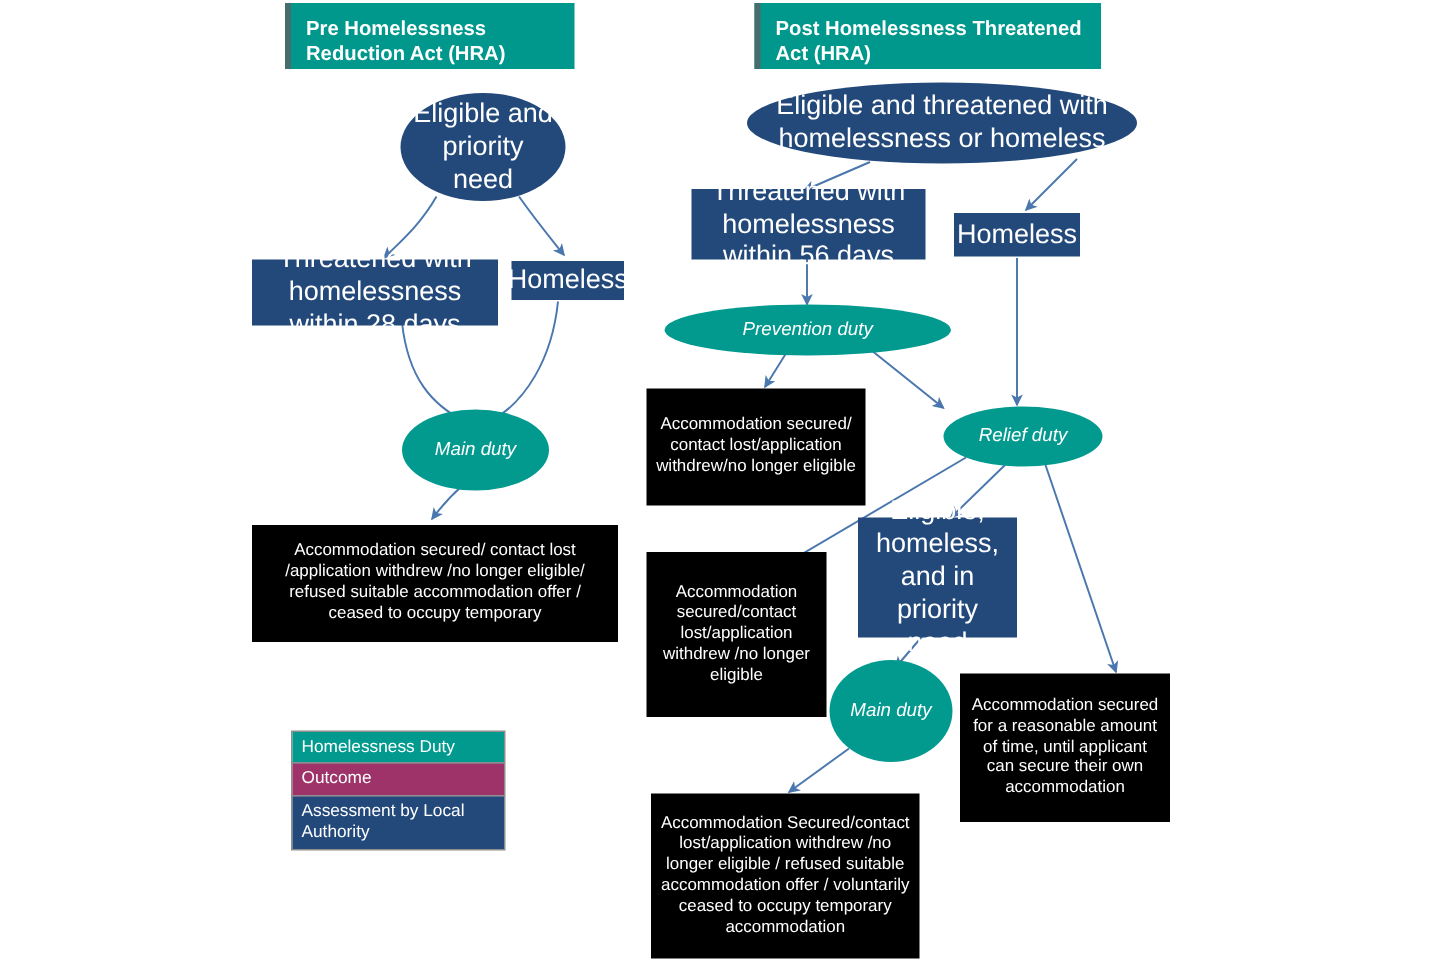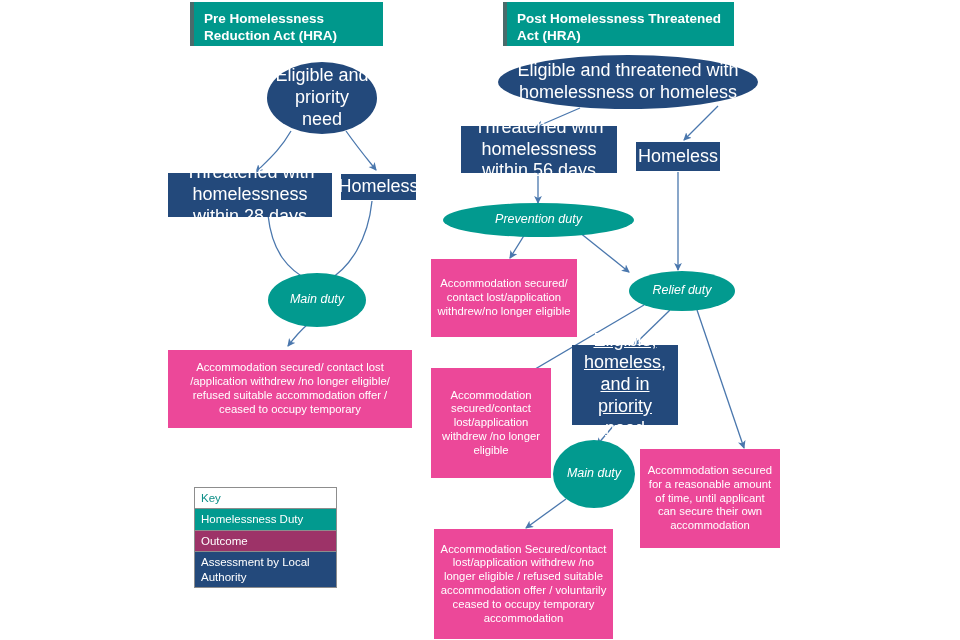--- a/index.html
+++ b/index.html
@@ -12,21 +12,21 @@
         justify-content:center;text-align:center;line-height:1.22;}
   .rect{}
   .ellipse{border-radius:50%;}
 
   .title-box{background:#00988C;border-left:4px solid #4A6B6B;
              display:flex;align-items:flex-start;justify-content:flex-start;
              text-align:left;font-weight:bold;font-size:13.5px;padding:8px 10px 0 10px;
              line-height:1.28;}
   .blue{background:#23497B;}
   .teal{background:#029A8F;}
-  .magenta{background:#ec4899;}
+  .magenta{background:#000000;}
   .t11_5{font-size:11.3px;}
   .t12{font-size:18px;}
   .t12_5{font-size:12.5px;font-style:italic;}
 
   .inner{padding:2px 6px;}
 
   
   #key{position:absolute;left:194px;top:487px;width:143px;
        border:1px solid #8d8d8d;box-sizing:border-box;}
   #key .row{box-sizing:border-box;padding:3px 6px;font-size:11.5px;line-height:1.25;
@@ -115,36 +115,35 @@
   </div>
 
   <div class="node ellipse teal t12_5" style="left:629px;top:271px;width:106px;height:40px;">
     <span class="inner">Relief duty</span>
   </div>
 
   <div class="node rect magenta t11_5" style="left:431px;top:368px;width:120px;height:110px;">
     <span class="inner">Accommodation secured/contact lost/application withdrew /no longer eligible</span>
   </div>
 
-  <div class="node rect blue t12" style="left:572px;top:345px;width:106px;height:80px;text-decoration:underline;">
+  <div class="node rect blue t12" style="left:572px;top:345px;width:106px;height:80px;">
     <span class="inner">Eligible, homeless, and in priority need</span>
   </div>
 
   <div class="node ellipse teal t12_5" style="left:553px;top:440px;width:82px;height:68px;">
     <span class="inner">Main duty</span>
   </div>
 
   <div class="node rect magenta t11_5" style="left:640px;top:449px;width:140px;height:99px;">
     <span class="inner">Accommodation secured for a reasonable amount of time, until applicant can secure their own accommodation</span>
   </div>
 
   <div class="node rect magenta t11_5" style="left:434px;top:529px;width:179px;height:110px;">
     <span class="inner">Accommodation Secured/contact lost/application withdrew /no longer eligible / refused suitable accommodation offer / voluntarily ceased to occupy temporary accommodation</span>
   </div>
 
   <div id="key">
-    <div class="row krow-key">Key</div>
     <div class="row krow-duty">Homelessness Duty</div>
     <div class="row krow-outcome">Outcome</div>
     <div class="row krow-assess">Assessment by Local Authority</div>
   </div>
 
 </div>
 
 </body></html>

